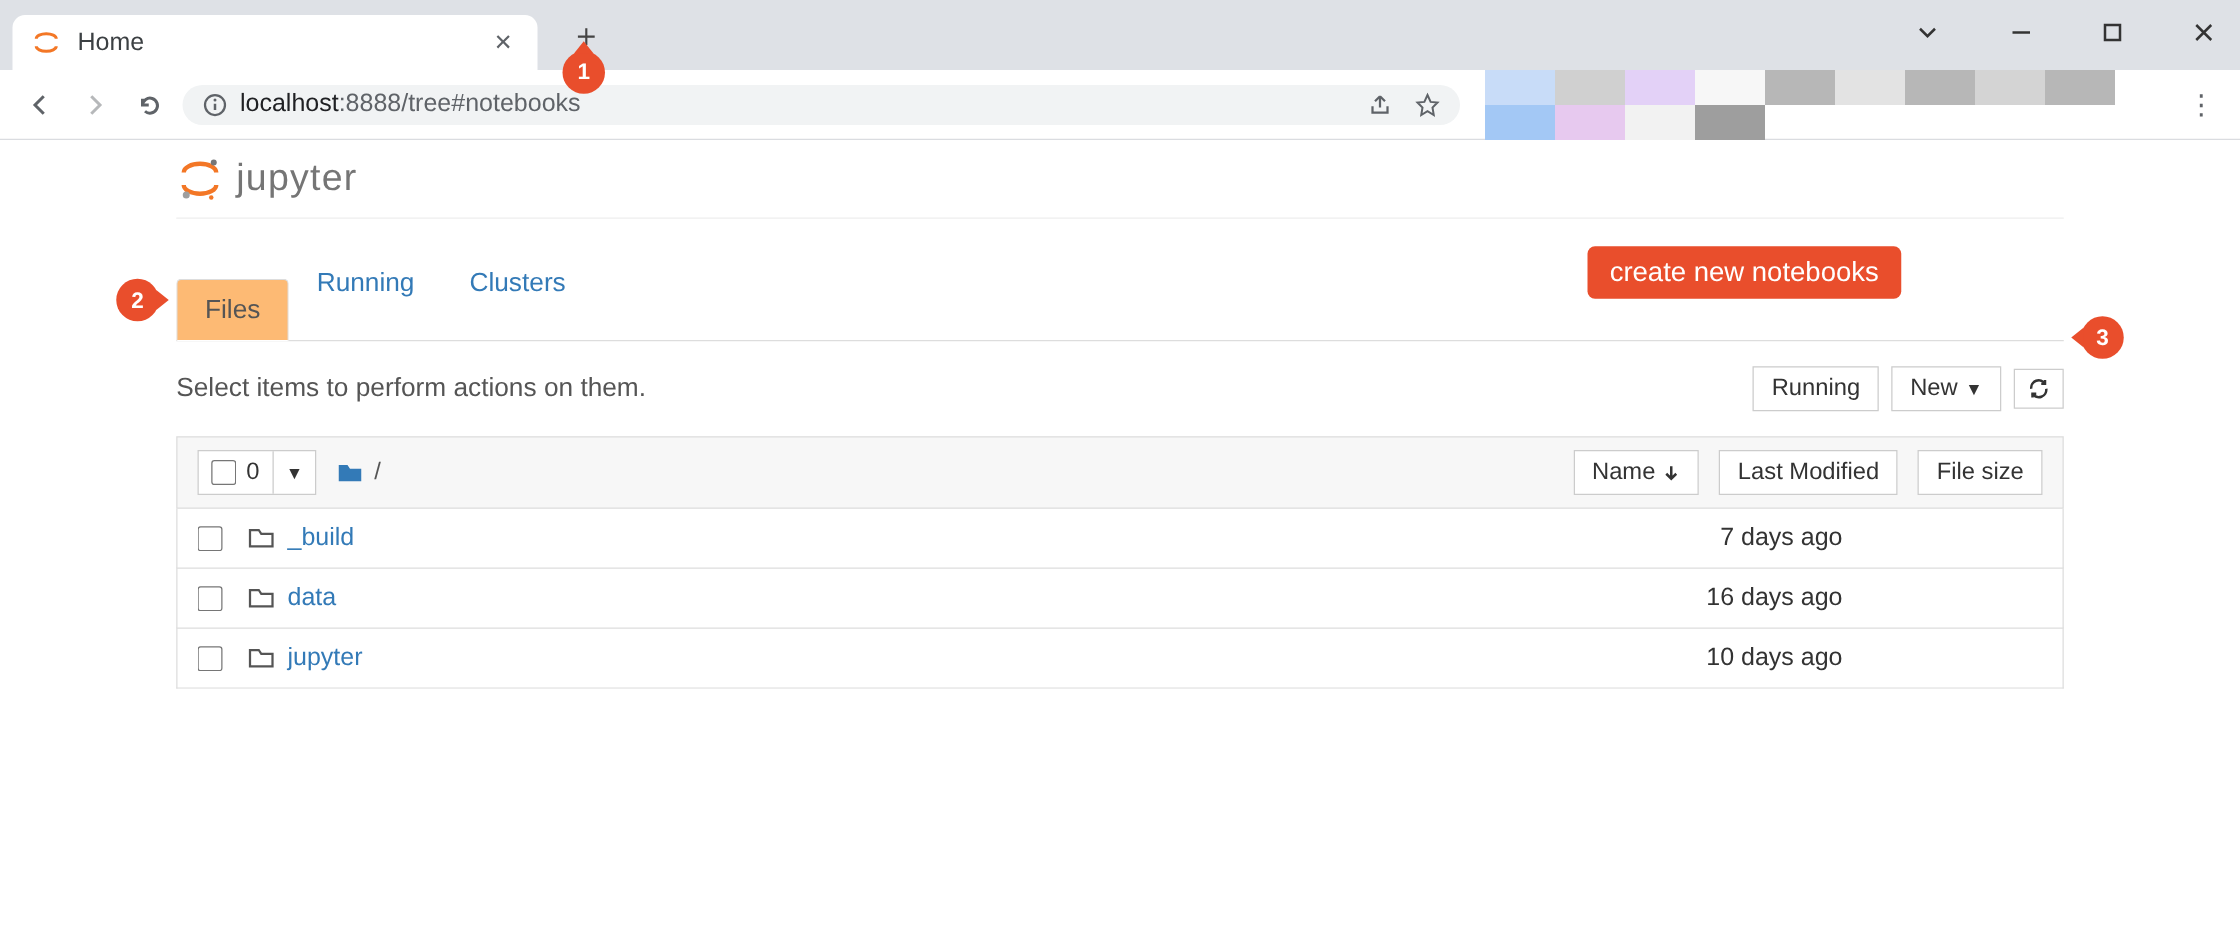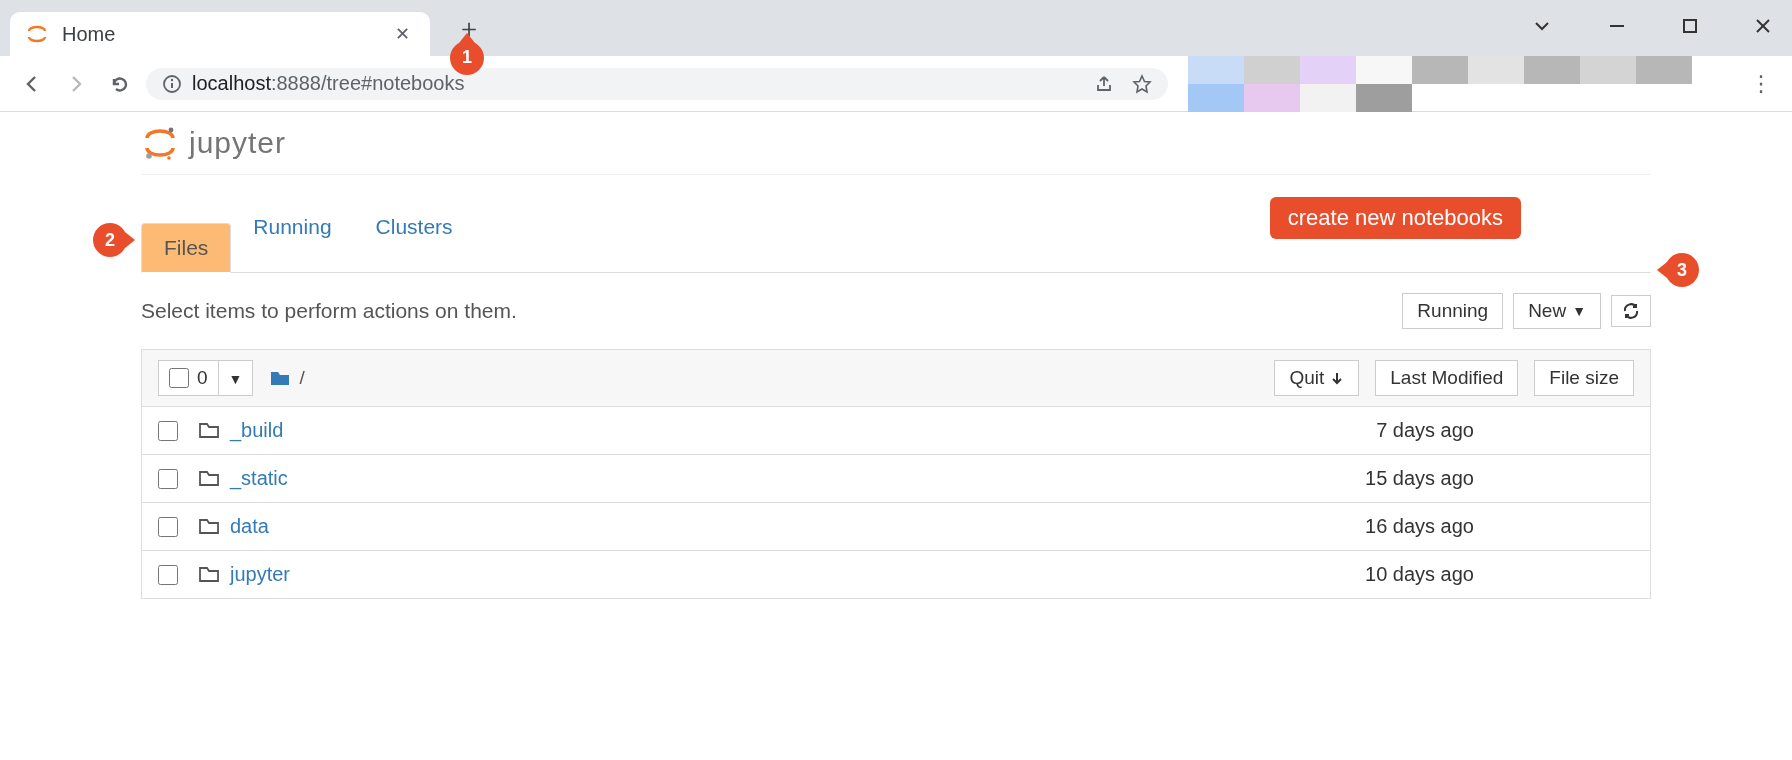--- a/index.html
+++ b/index.html
@@ -392,21 +392,21 @@
     <div class="breadcrumb">
       <span>
         <svg width="22" height="22" viewBox="0 0 22 22">
               <path d="M2 5 H9 L11 8 H20 V18 H2 Z" fill="#337ab7"></path>
             </svg>
       </span>
       <span>/</span>
     </div>
     <div class="flex-spacer"></div>
     <div class="sort-head">
-      <span>Quit</span>
+      <span>Name</span>
       <span>
         <svg width="14" height="14" viewBox="0 0 14 14">
               <path d="M7 2 V11 M3 8 L7 12 L11 8" fill="none" stroke="#333" stroke-width="2"></path>
             </svg>
       </span>
     </div>
     <div class="sort-head">Last Modified</div>
     <div class="sort-head">File size</div>
   </div>
 
@@ -424,44 +424,32 @@
     <span class="fmod">7 days ago</span>
   </div>
         <div class="file-row">
     <input type="checkbox" style="">
     <span class="fname">
       <span class="foldr">
         <svg width="22" height="22" viewBox="0 0 22 22">
                 <path d="M2 5 H9 L11 8 H20 V18 H2 Z" fill="none" stroke="#555" stroke-width="1.8"></path>
               </svg>
       </span>
-      <span>_static</span>
-    </span>
-    <span class="fmod">15 days ago</span>
+      <span>data</span>
+    </span>
+    <span class="fmod">16 days ago</span>
   </div>
         <div class="file-row">
     <input type="checkbox" style="">
     <span class="fname">
       <span class="foldr">
         <svg width="22" height="22" viewBox="0 0 22 22">
                 <path d="M2 5 H9 L11 8 H20 V18 H2 Z" fill="none" stroke="#555" stroke-width="1.8"></path>
               </svg>
       </span>
-      <span>data</span>
-    </span>
-    <span class="fmod">16 days ago</span>
-  </div>
-        <div class="file-row">
-    <input type="checkbox" style="">
-    <span class="fname">
-      <span class="foldr">
-        <svg width="22" height="22" viewBox="0 0 22 22">
-                <path d="M2 5 H9 L11 8 H20 V18 H2 Z" fill="none" stroke="#555" stroke-width="1.8"></path>
-              </svg>
-      </span>
       <span>jupyter</span>
     </span>
     <span class="fmod">10 days ago</span>
   </div>
       </div>
 
 </div>
 </div>
 
 </body></html>

